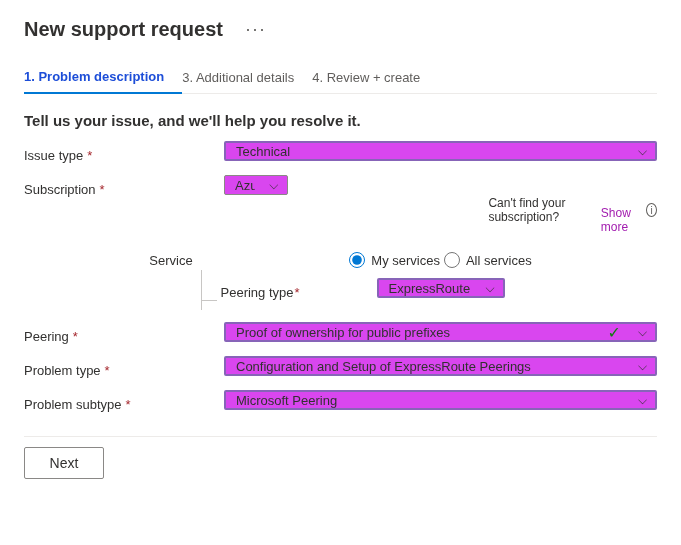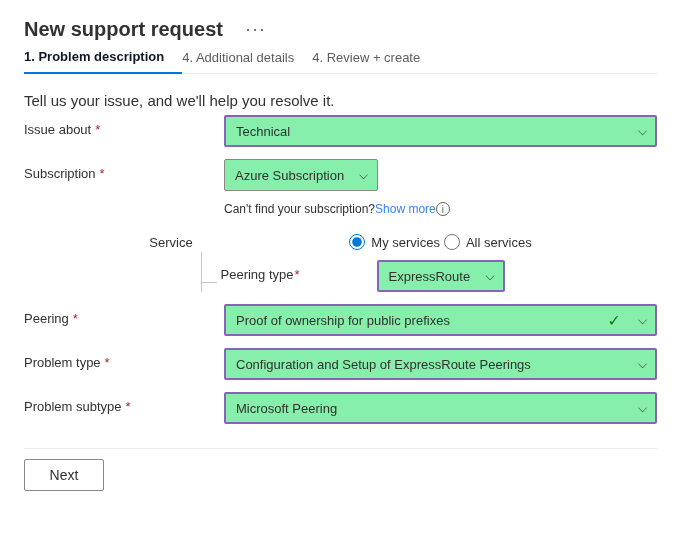--- a/index.html
+++ b/index.html
@@ -12,20 +12,21 @@
       min-height: 545px;
       padding: 0;
     }
     .page-container {
       padding: 18px 24px 16px 24px;
     }
     .page-title-row {
       display: flex;
       align-items: center;
       gap: 22px;
+      margin-bottom: 20px;
     }
     .page-title {
       font-size: 20px;
       font-weight: 600;
       color: #323130;
     }
     .ellipsis-btn {
       color: #605e5c;
       font-size: 18px;
       cursor: pointer;
@@ -41,33 +42,33 @@
     }
     .step-item {
       padding: 8px 18px 8px 0;
       font-size: 13px;
       color: #605e5c;
       cursor: pointer;
       white-space: nowrap;
       position: relative;
     }
     .step-item.active {
-      color: #0f172a;
+      color: #1d4ed8;
       font-weight: 600;
       border-bottom: 2px solid #0078d4;
       margin-bottom: -1px;
     }
     .step-item:first-child {
       padding-left: 0;
     }
     .section-title {
       font-size: 15px;
-      font-weight: 400;
-      color: #323130;
-      margin-bottom: 6px;
+      font-weight: 700;
+      color: #323130;
+      margin-bottom: 12px;
     }
     .section-desc {
       font-size: 12px;
       color: #605e5c;
       margin-bottom: 20px;
       line-height: 1.5;
     }
     .form-row {
       display: flex;
       align-items: flex-start;
@@ -89,27 +90,27 @@
     }
     .form-control-cell {
       flex: 1;
     }
     .select-wrapper {
       position: relative;
       width: 100%;
     }
     .select-box {
       width: 100%;
-      height: 32px;
+      height: 20px;
       border: 1px solid #8a8886;
       border-radius: 2px;
       padding: 0 32px 0 10px;
       font-size: 13px;
       color: #323130;
-      background: #86efac;
+      background: #d946ef;
       appearance: none;
       -webkit-appearance: none;
       cursor: pointer;
       outline: none;
     }
     .select-box.active-border {
       border-color: #8764b8;
       border-width: 2px;
     }
     .select-chevron {
@@ -122,23 +123,24 @@
       font-size: 12px;
     }
     .subscription-hint {
       font-size: 12px;
       color: #323130;
       margin-top: 5px;
       display: flex;
       align-items: center;
     }
     .show-more-link {
-      color: #3b82f6;
+      color: #a21caf;
       cursor: pointer;
       text-decoration: none;
+      margin-top: 20px;
     }
     .info-icon {
       width: 14px;
       height: 14px;
       border: 1px solid #605e5c;
       border-radius: 50%;
       display: inline-flex;
       align-items: center;
       justify-content: center;
       font-size: 10px;
@@ -206,45 +208,45 @@
 
 <div class="page-container">
 
   <div class="page-title-row">
     <span class="page-title">New support request</span>
     <span class="ellipsis-btn">···</span>
   </div>
 
   <div class="steps-nav">
     <span class="step-item active">1. Problem description</span>
-    <span class="step-item">4. Additional details</span>
+    <span class="step-item">3. Additional details</span>
     <span class="step-item">4. Review + create</span>
   </div>
 
   <div class="section-title">Tell us your issue, and we'll help you resolve it.</div>
 
   <div class="form-row">
     <div class="form-label-cell">
-      <span>Issue about</span>
+      <span>Issue type</span>
         <span class="required-star">*</span>
     </div>
     <div class="form-control-cell">
       <div class="select-wrapper">
         <select class="select-box active-border">
           <option>Technical</option>
           <option>Billing</option>
           <option>Quota</option>
           <option>Subscription Management</option>
         </select>
         <span class="select-chevron">⌵</span>
       </div>
     </div>
   </div>
 
-  <div class="form-row" style="flex-direction: column;">
+  <div class="form-row" style="">
     <div style="display:flex; align-items:flex-start;">
       <div class="form-label-cell">
         <span>Subscription</span>
           <span class="required-star">*</span>
       </div>
       <div class="form-control-cell">
         <div class="select-wrapper">
           <select class="select-box">
             <option>Azure Subscription</option>
           </select>

